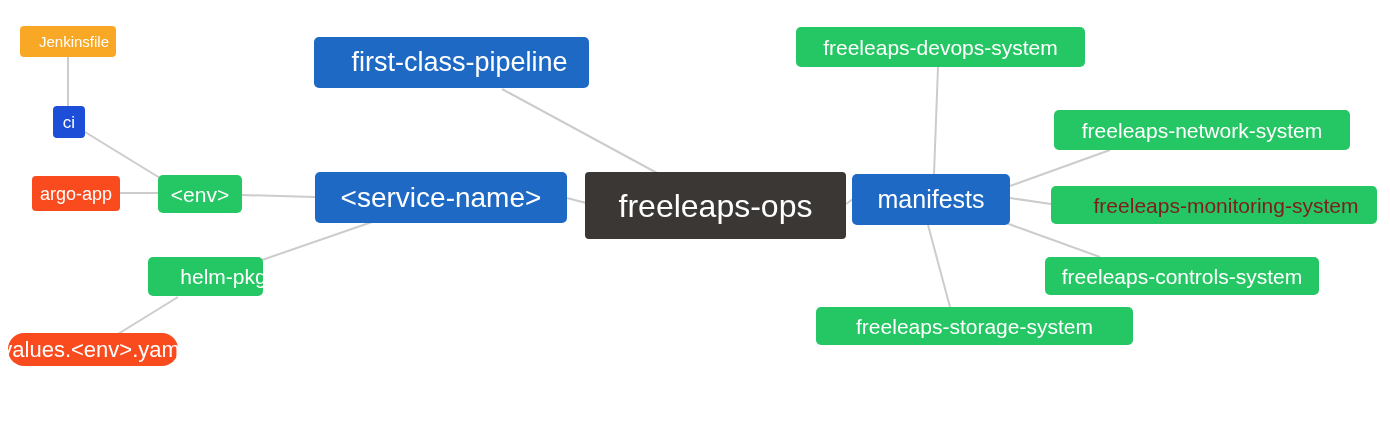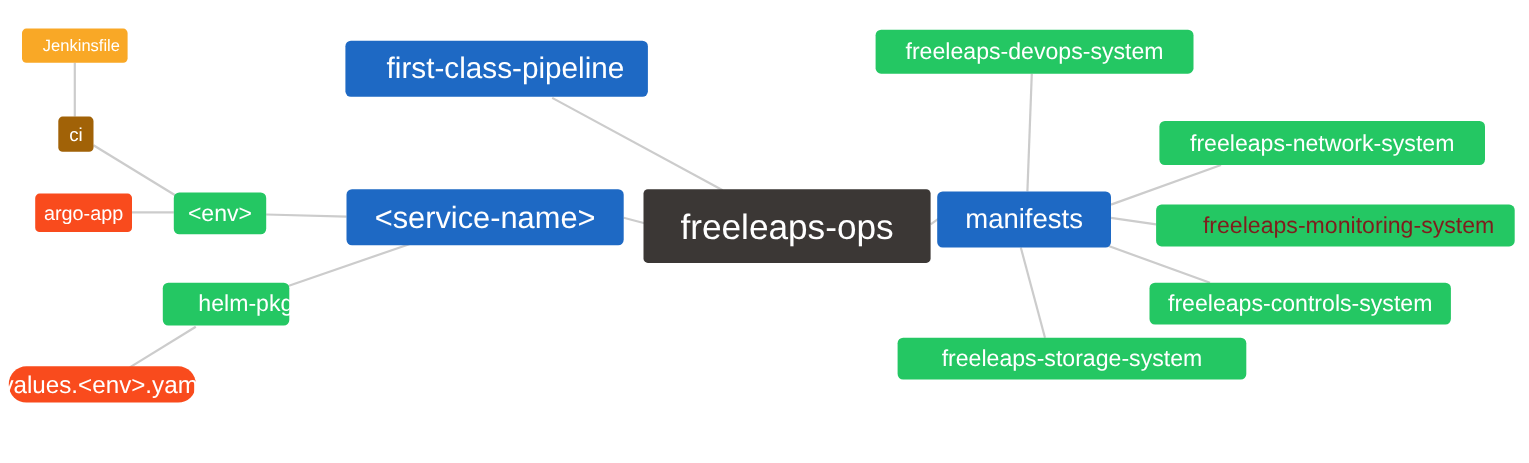--- a/index.html
+++ b/index.html
@@ -69,21 +69,21 @@
     <line x1="567" y1="198" x2="586" y2="203" stroke-width="2" stroke="#cccccc"></line>
     <line x1="846" y1="204" x2="853" y2="199" stroke-width="2" stroke="#cccccc"></line>
     <line x1="938" y1="67" x2="934" y2="174" stroke-width="2" stroke="#cccccc"></line>
     <line x1="1010" y1="186" x2="1110" y2="150" stroke-width="2" stroke="#cccccc"></line>
     <line x1="1010" y1="198" x2="1051" y2="204" stroke-width="2" stroke="#cccccc"></line>
     <line x1="1006" y1="223" x2="1100" y2="257" stroke-width="2" stroke="#cccccc"></line>
     <line x1="928" y1="225" x2="950" y2="307" stroke-width="2" stroke="#cccccc"></line>
   </svg>
 
   <div class="node" id="n-jenkinsfile" style="background: rgb(249, 168, 38); color: rgb(255, 255, 255); padding-left: 12px;">Jenkinsfile</div>
-  <div class="node" id="n-ci" style="background: #a16207; color: rgb(255, 255, 255);">ci</div>
+  <div class="node" id="n-ci" style="background: #1d4ed8; color: rgb(255, 255, 255);">ci</div>
   <div class="node" id="n-argo-app" style="background: rgb(249, 75, 29); color: rgb(255, 255, 255);">argo-app</div>
   <div class="node" id="n-env" style="background: rgb(36, 199, 99); color: rgb(255, 255, 255);">&lt;env&gt;</div>
   <div class="node" id="n-helm-pkg" style="background: rgb(36, 199, 99); color: rgb(255, 255, 255);">helm-pkg</div>
   <div class="node" id="n-values" style="background: rgb(249, 75, 29); color: rgb(255, 255, 255);">values.&lt;env&gt;.yaml</div>
   <div class="node" id="n-fcp" style="background: rgb(30, 105, 196); color: rgb(255, 255, 255); padding-left: 16px;">first-class-pipeline</div>
   <div class="node" id="n-service" style="background: rgb(30, 105, 196); color: rgb(255, 255, 255);">&lt;service-name&gt;</div>
   <div class="node" id="n-ops" style="background: rgb(59, 55, 53); color: rgb(255, 255, 255);">freeleaps-ops</div>
   <div class="node" id="n-manifests" style="background: rgb(30, 105, 196); color: rgb(255, 255, 255);">manifests</div>
   <div class="node" id="n-devops" style="background: rgb(36, 199, 99); color: rgb(255, 255, 255);">freeleaps-devops-system</div>
   <div class="node" id="n-network" style="background: rgb(36, 199, 99); color: rgb(255, 255, 255);">freeleaps-network-system</div>

